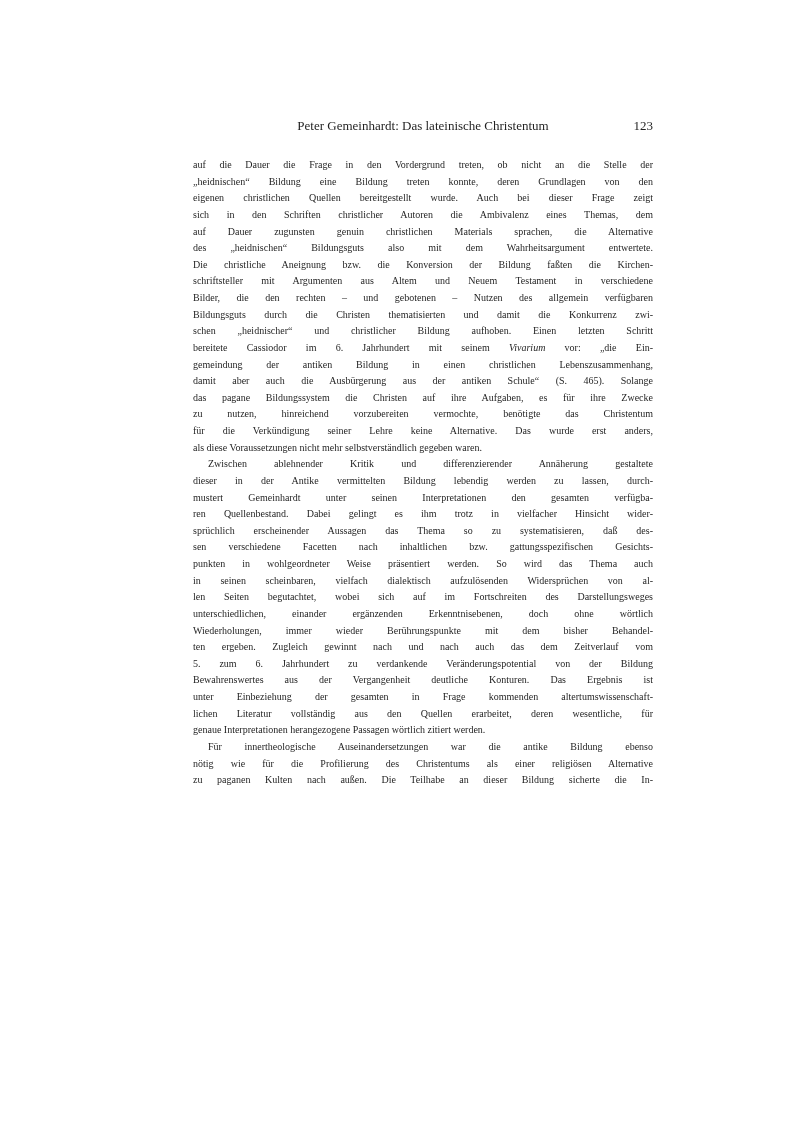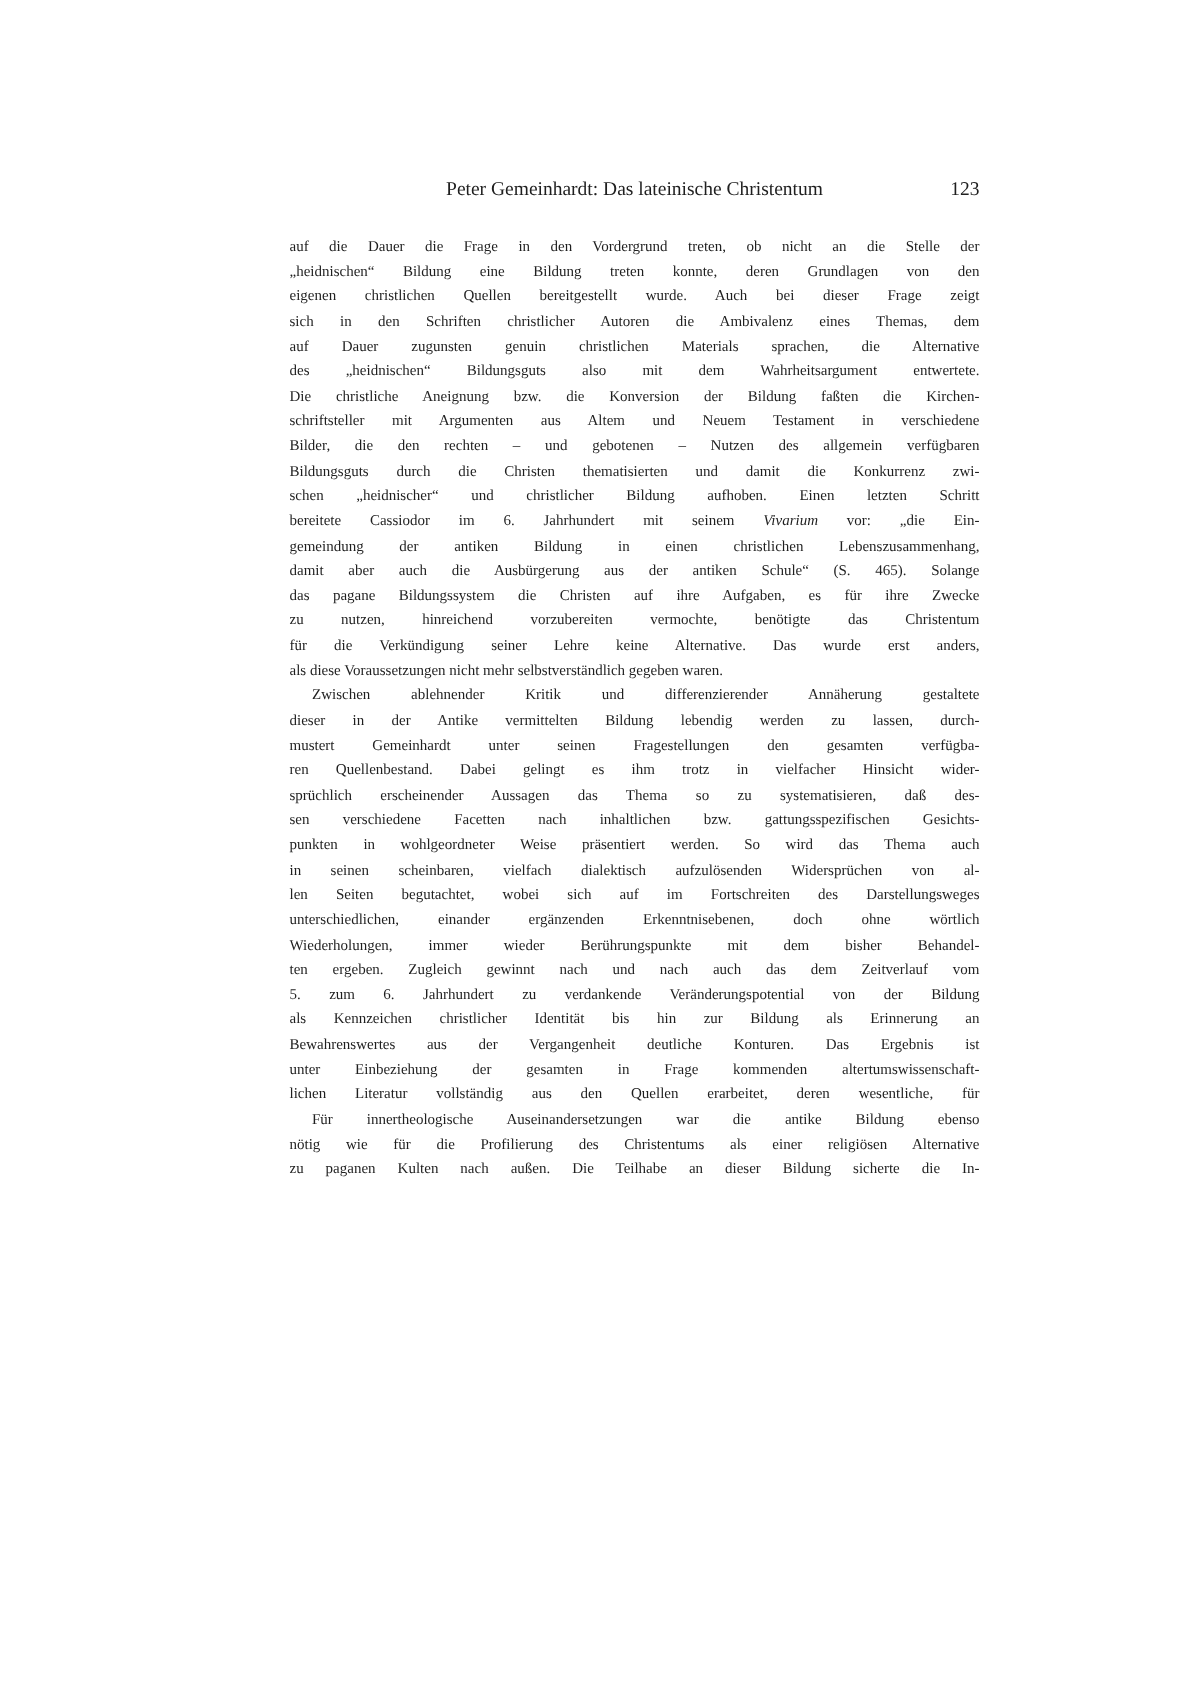--- a/index.html
+++ b/index.html
@@ -64,35 +64,35 @@
         <div class="line"><span class="">gemeindung der antiken Bildung in einen christlichen Lebenszusammenhang,</span></div>
         <div class="line"><span class="">damit aber auch die Ausbürgerung aus der antiken Schule“ (S. 465). Solange</span></div>
         <div class="line"><span class="">das pagane Bildungssystem die Christen auf ihre Aufgaben, es für ihre Zwecke</span></div>
         <div class="line"><span class="">zu nutzen, hinreichend vorzubereiten vermochte, benötigte das Christentum</span></div>
         <div class="line"><span class="">für die Verkündigung seiner Lehre keine Alternative. Das wurde erst anders,</span></div>
         <div class="line para-end"><span class="">als diese Voraussetzungen nicht mehr selbstverständlich gegeben waren.</span></div>
       </div>
       <div class="para indent">
         <div class="line"><span class="">Zwischen ablehnender Kritik und differenzierender Annäherung gestaltete</span></div>
         <div class="line"><span class="">dieser in der Antike vermittelten Bildung lebendig werden zu lassen, durch-</span></div>
-        <div class="line"><span class="">mustert Gemeinhardt unter seinen Fragestellungen den gesamten verfügba-</span></div>
+        <div class="line"><span class="">mustert Gemeinhardt unter seinen Interpretationen den gesamten verfügba-</span></div>
         <div class="line"><span class="">ren Quellenbestand. Dabei gelingt es ihm trotz in vielfacher Hinsicht wider-</span></div>
         <div class="line"><span class="">sprüchlich erscheinender Aussagen das Thema so zu systematisieren, daß des-</span></div>
         <div class="line"><span class="">sen verschiedene Facetten nach inhaltlichen bzw. gattungsspezifischen Gesichts-</span></div>
         <div class="line"><span class="">punkten in wohlgeordneter Weise präsentiert werden. So wird das Thema auch</span></div>
         <div class="line"><span class="">in seinen scheinbaren, vielfach dialektisch aufzulösenden Widersprüchen von al-</span></div>
         <div class="line"><span class="">len Seiten begutachtet, wobei sich auf im Fortschreiten des Darstellungsweges</span></div>
         <div class="line"><span class="">unterschiedlichen, einander ergänzenden Erkenntnisebenen, doch ohne wörtlich</span></div>
         <div class="line"><span class="">Wiederholungen, immer wieder Berührungspunkte mit dem bisher Behandel-</span></div>
         <div class="line"><span class="">ten ergeben. Zugleich gewinnt nach und nach auch das dem Zeitverlauf vom</span></div>
         <div class="line"><span class="">5. zum 6. Jahrhundert zu verdankende Veränderungspotential von der Bildung</span></div>
-        <div class="line"><span class="">als Kennzeichen christlicher Identität bis hin zur Bildung als Erinnerung an</span></div>
         <div class="line"><span class="">Bewahrenswertes aus der Vergangenheit deutliche Konturen. Das Ergebnis ist</span></div>
         <div class="line"><span class="">unter Einbeziehung der gesamten in Frage kommenden altertumswissenschaft-</span></div>
         <div class="line"><span class="">lichen Literatur vollständig aus den Quellen erarbeitet, deren wesentliche, für</span></div>
+        <div class="line para-end"><span class="">genaue Interpretationen herangezogene Passagen wörtlich zitiert werden.</span></div>
       </div>
       <div class="para indent">
         <div class="line"><span class="">Für innertheologische Auseinandersetzungen war die antike Bildung ebenso</span></div>
         <div class="line"><span class="">nötig wie für die Profilierung des Christentums als einer religiösen Alternative</span></div>
         <div class="line"><span class="">zu paganen Kulten nach außen. Die Teilhabe an dieser Bildung sicherte die In-</span></div>
       </div>
     </main>
 </div>
 
 </body></html>

